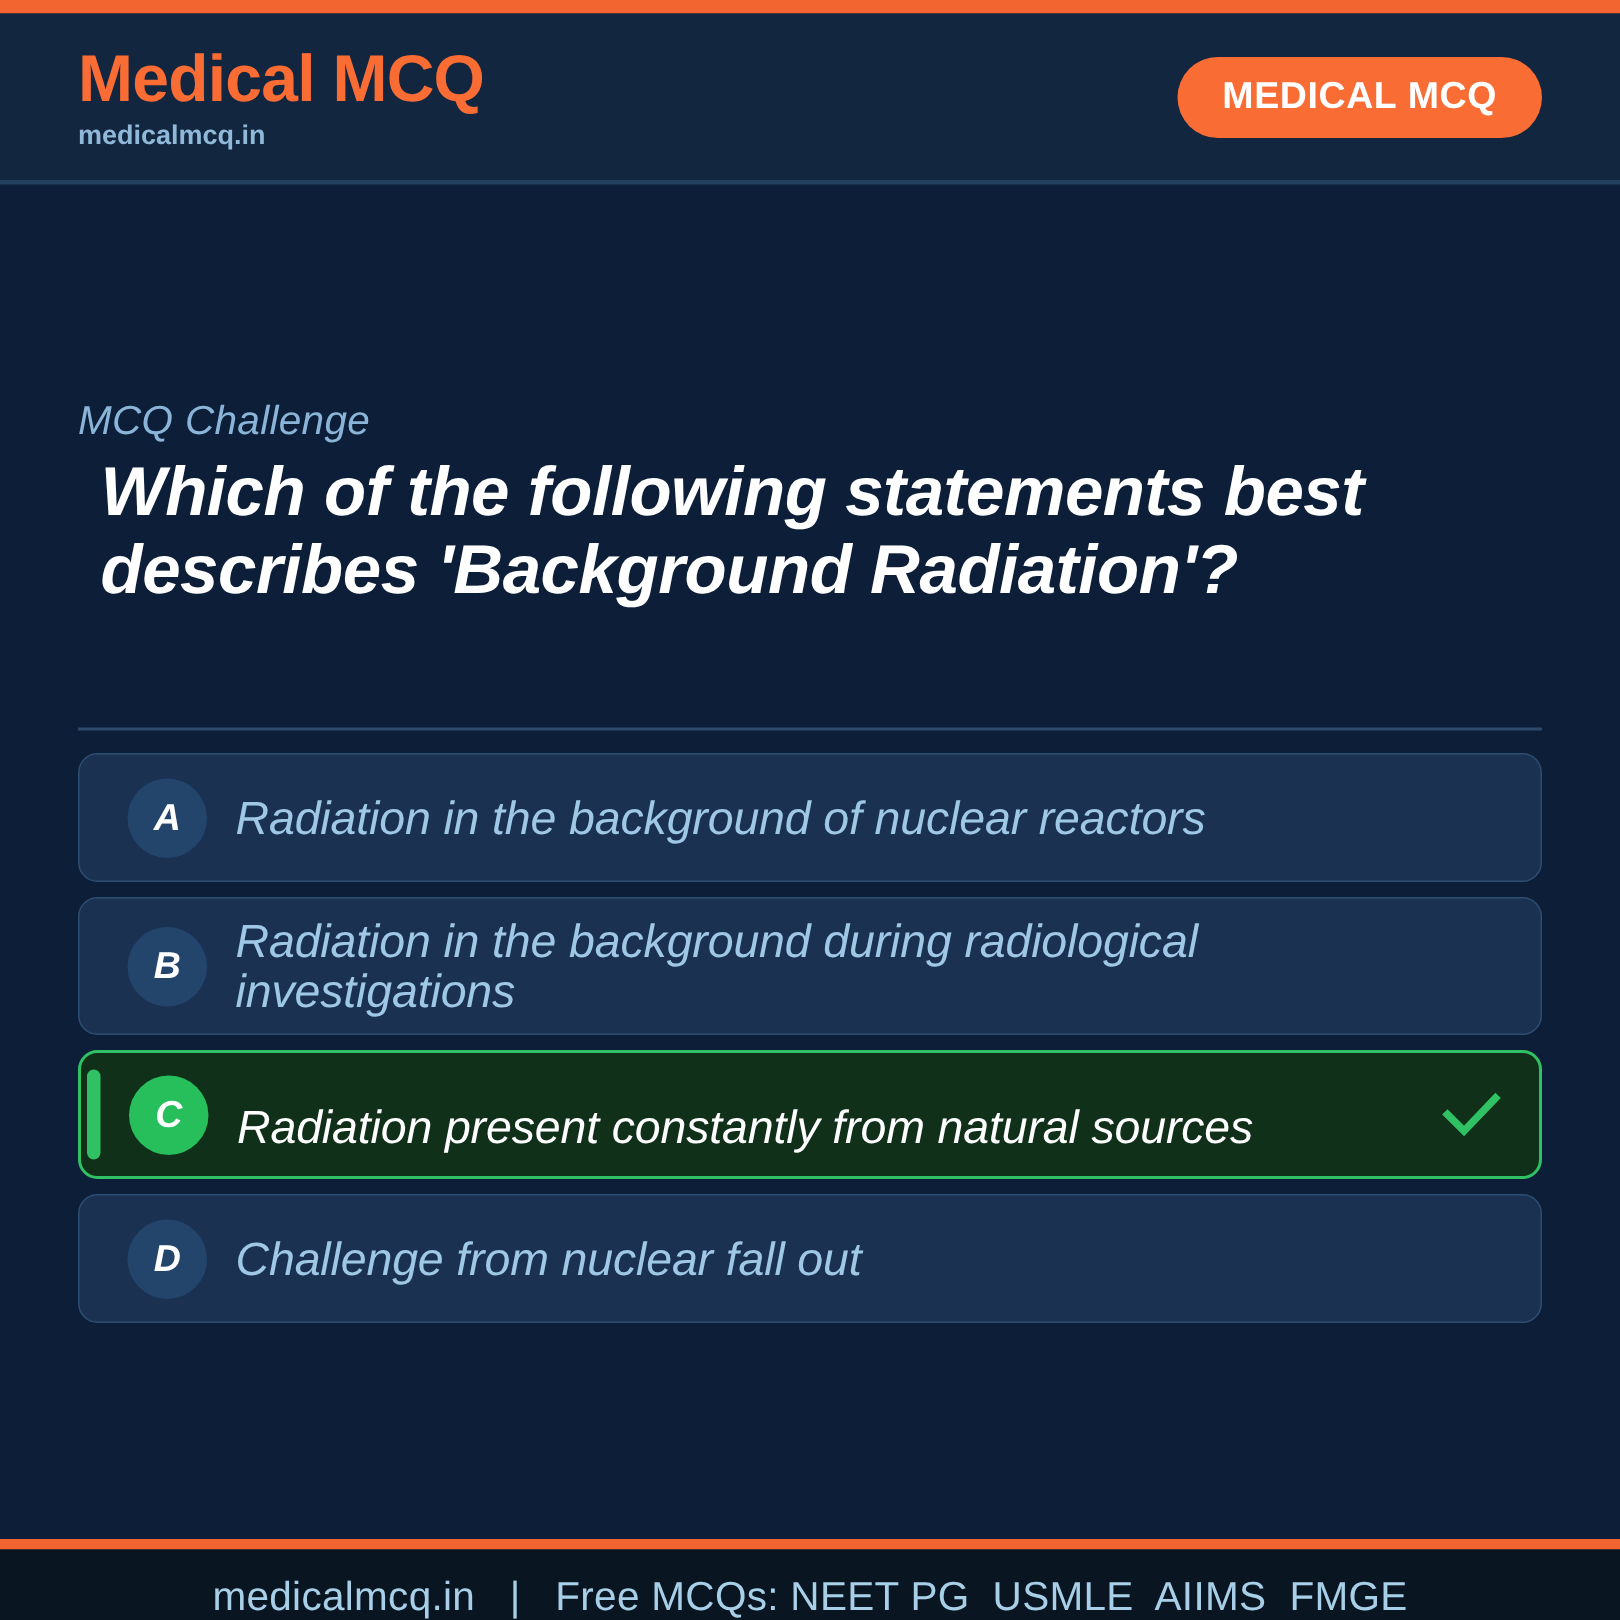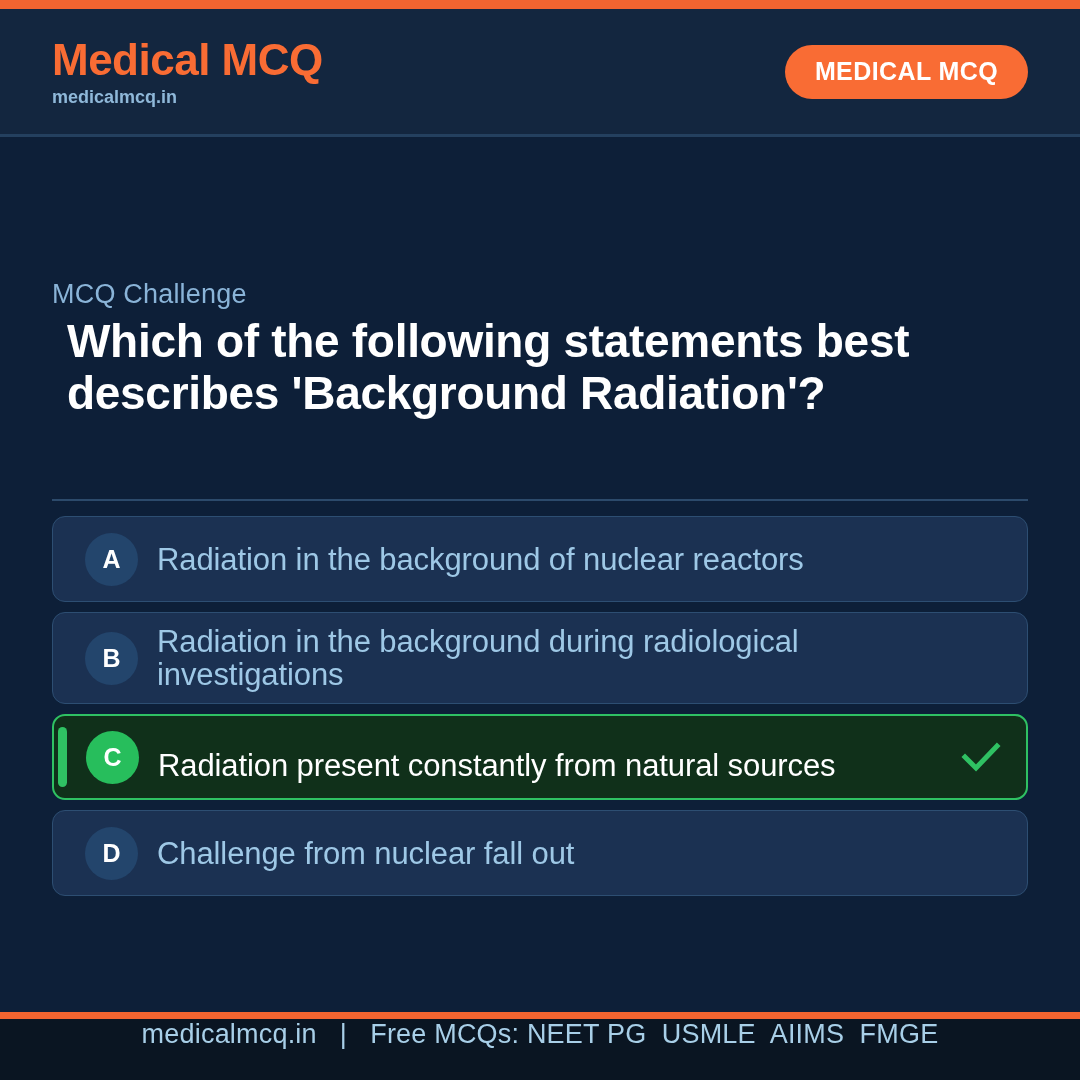--- a/index.html
+++ b/index.html
@@ -27,21 +27,21 @@
   .top-rule {
     height: 9px;
     width: 100%;
     background: #f26430;
     flex: 0 0 auto;
   }
 
   
   .header {
     flex: 0 0 auto;
-    height: 128px;
+    height: 114px;
     background: #13263f;
     border-bottom: 3px solid #24405f;
     box-sizing: border-box;
     display: flex;
     align-items: center;
     justify-content: space-between;
     padding: 0 52px;
     position: relative;
   }
   .brand-block {
@@ -73,20 +73,21 @@
     letter-spacing: 0.4px;
     white-space: nowrap;
   }
 
   
   .main {
     flex: 1 1 auto;
     position: relative;
     padding: 0 52px;
     box-sizing: border-box;
+    font-style: italic;
   }
   .kicker {
     position: absolute;
     top: 142px;
     left: 52px;
     font-size: 27px;
     color: #8ab4d8;
     letter-spacing: 0.2px;
   }
   .question {
@@ -193,24 +194,24 @@
 
   
   .footer-rule {
     flex: 0 0 auto;
     height: 7px;
     width: 100%;
     background: #f26430;
   }
   .footer {
     flex: 0 0 auto;
-    height: 61px;
+    height: 47px;
     background: #0a1522;
     display: flex;
-    align-items: flex-start;
+    align-items: flex-end;
     justify-content: center;
     gap: 0px;
   }
   .footer-text {
     font-size: 27px;
     color: #a8cfe8;
     letter-spacing: 0.2px;
     white-space: pre;
   }
 </style>

